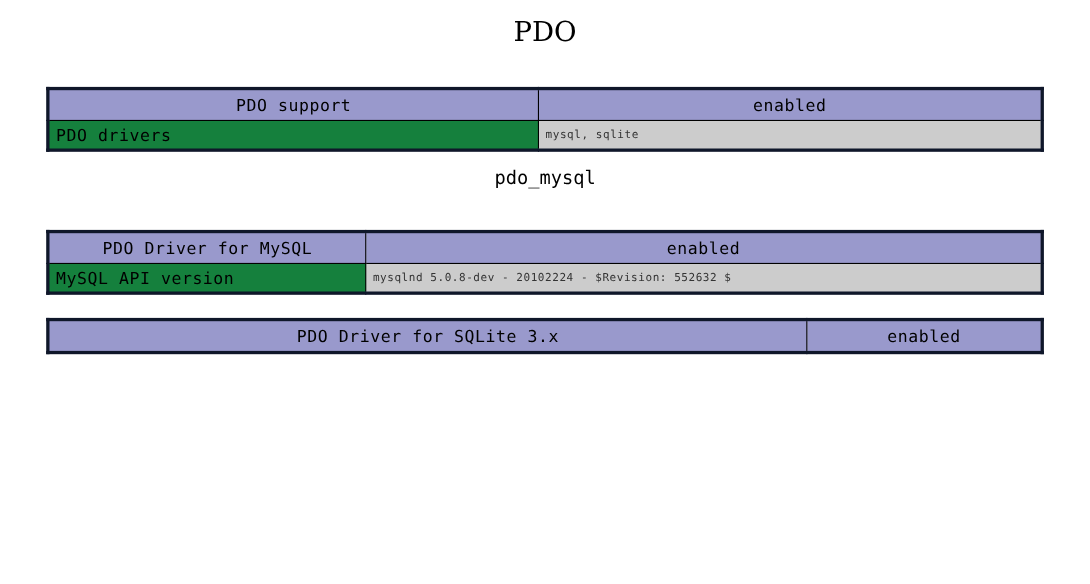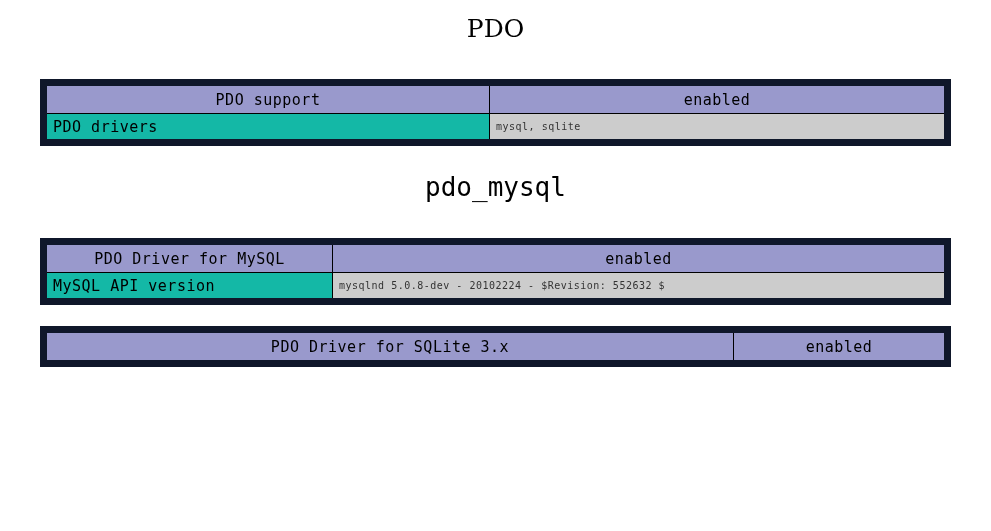--- a/index.html
+++ b/index.html
@@ -25,37 +25,37 @@
     font-weight: normal;
     font-size: 25px;
     line-height: 1;
     text-align: center;
     margin: 0;
     padding: 16px;
     color: #000000;
   }
   h2.mono-title {
     font-family: "DejaVu Sans Mono", "Liberation Mono", monospace;
-    font-size: 26px;
+    font-size: 17px;
   }
   .title-pdo {
     padding-top: 20px;
     padding-bottom: 0;
   }
   .title-pdo-mysql {
     padding-top: 51px;
   }
   .title-pdo-sqlite {
     padding-top: 51px;
   }
   table.info {
     border-collapse: collapse;
-    border: 7px solid #0f172a;
+    border: 3px solid #0f172a;
     width: 904px;
-    margin: 12px auto;
+    margin: 0 auto;
     table-layout: fixed;
   }
   table.t1 { margin-top: 22px; }
   table.t2 { margin-top: 22px; }
   table.t3 { margin-top: 21px; }
 
   table.info th,
   table.info td {
     border: 1px solid #000000;
     padding: 0 6px;
@@ -63,21 +63,21 @@
   }
   table.info th {
     background: #9999cc;
     font-weight: normal;
     font-size: 15px;
     height: 27px;
     text-align: center;
     letter-spacing: 0.5px;
   }
   table.info td.e {
-    background: #14b8a6;
+    background: #15803d;
     font-size: 15px;
     height: 25px;
     text-align: left;
     letter-spacing: 0.5px;
   }
   table.info td.v {
     background: #cccccc;
     font-size: 10px;
     height: 25px;
     text-align: left;

